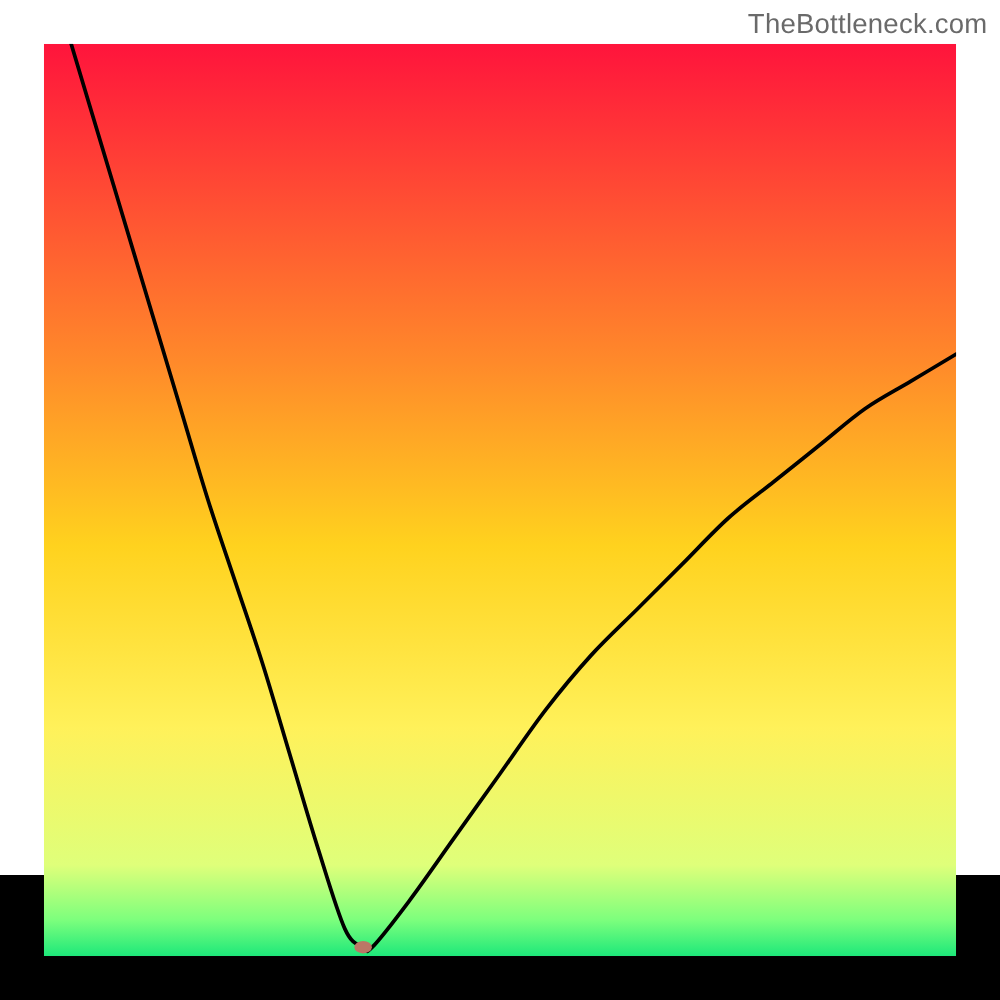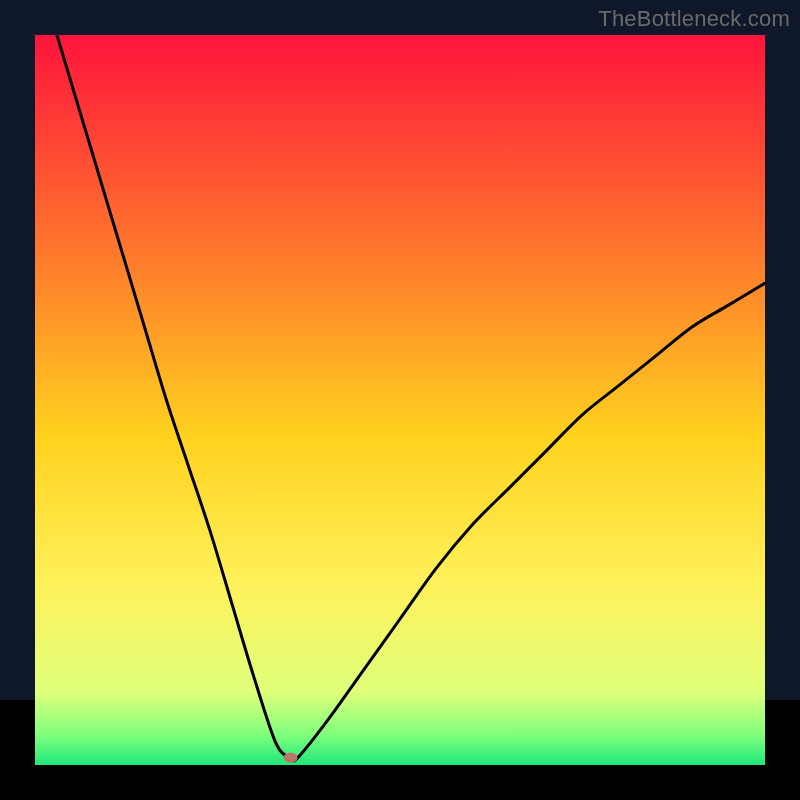--- a/index.html
+++ b/index.html
@@ -10,21 +10,21 @@
     background: #000;
     font-family: Arial, Helvetica, sans-serif;
     overflow: hidden;
   }
   .frame {
     position: absolute;
     left: 0;
     top: 0;
     width: 800px;
     height: 700px;
-    background: #0f172a;
+    background: #ffffff;
   }
   .plot {
     position: absolute;
     left: 35px;
     top: 35px;
     width: 730px;
     height: 730px;
     overflow: hidden;
   }
   .attribution {

